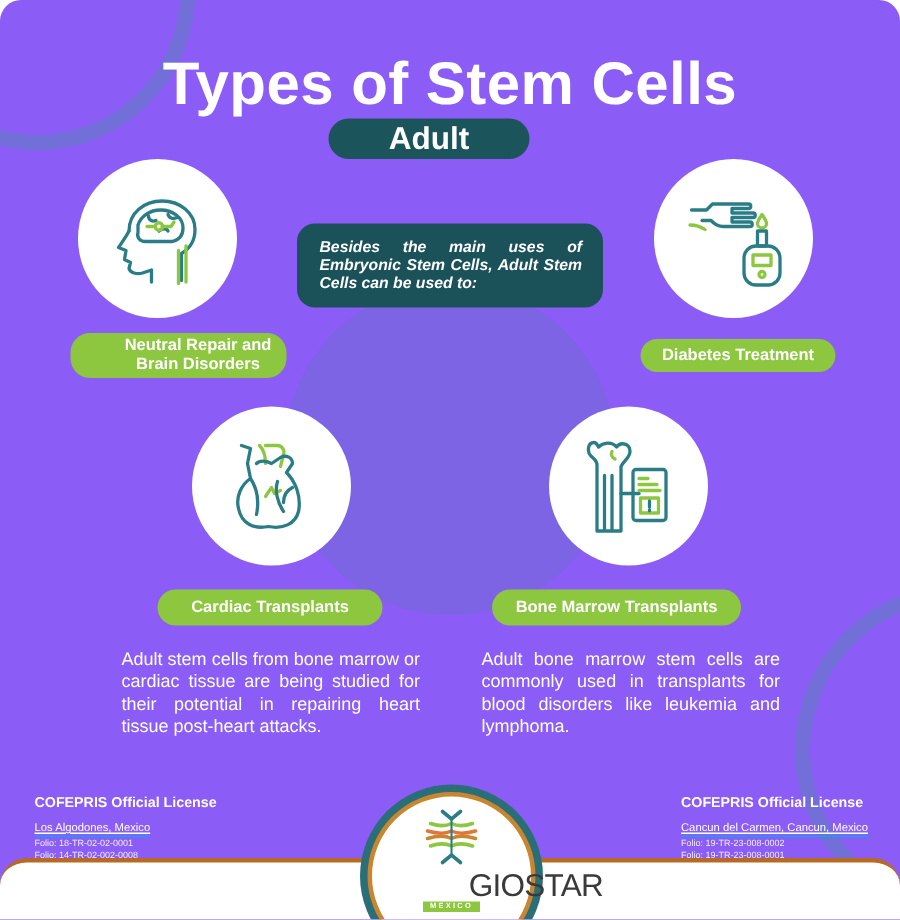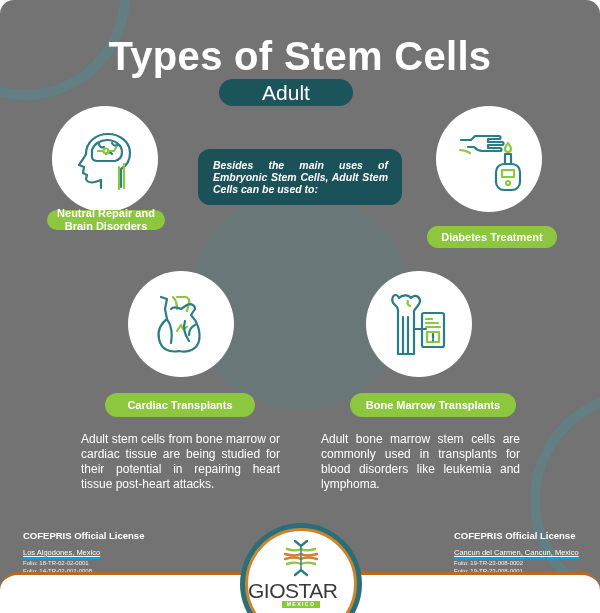--- a/index.html
+++ b/index.html
@@ -1,32 +1,32 @@
 <!DOCTYPE html>
 <html><head>
 <meta charset="utf-8">
 <style>
   html, body { margin:0; padding:0; }
   body { width:600px; height:613px; overflow:hidden; background:#ffffff; font-family:"Liberation Sans", sans-serif; }
-  .poster { position:relative; width:600px; height:613px; background:#737373; border-radius:14px 14px 0 0; overflow:hidden; }
+  .poster { position:relative; width:600px; height:613px; background:#8b5cf6; border-radius:14px 14px 0 0; overflow:hidden; }
   .deco-ring { position:absolute; border-radius:50%; border:10px solid rgba(70,150,160,0.35); }
   .deco-circle { position:absolute; border-radius:50%; background:rgba(60,140,150,0.18); }
   .title { position:absolute; top:34px; left:0; width:600px; text-align:center; color:#fff; font-weight:bold; font-size:40px; letter-spacing:0.3px; }
-  .subtitle-pill { position:absolute; top:79px; left:219px; width:134px; height:27px; background:#1c545c; border-radius:14px; color:#fff; text-align:center; font-size:21px; line-height:27px; font-weight:normal; }
+  .subtitle-pill { position:absolute; top:79px; left:219px; width:134px; height:27px; background:#1c545c; border-radius:14px; color:#fff; text-align:center; font-size:21px; line-height:27px; font-weight:bold; }
   .intro { position:absolute; top:149px; left:198px; width:204px; height:56px; background:#1b525a; border-radius:12px; box-sizing:border-box; padding:10px 14px 0 15px; color:#fff; font-size:10.5px; font-weight:bold; line-height:12px; text-align:justify; text-align-last:left;font-style:italic; }
   .icon-circle { position:absolute; background:#fff; border-radius:50%; display:flex; align-items:center; justify-content:center; }
   .pill { position:absolute; background:#8dc63f; color:#fff; font-weight:bold; font-size:11px; text-align:center; border-radius:13px; display:flex; align-items:center; justify-content:center; line-height:13px; }
   .desc { position:absolute; color:#fff; font-size:12px; line-height:15px; text-align:justify; text-align-last:left; }
   .license { position:absolute; color:#fff; }
   .license .lt { font-weight:bold; font-size:9.5px; line-height:11px; }
   .license .ll { font-size:7.5px; line-height:9px; border-bottom:1px solid #0ea5e9; padding-bottom:1px; display:inline-block;text-decoration:underline; }
   .license .lf { font-size:6px; line-height:8px; opacity:0.9; }
   .footer { position:absolute; left:0; top:572px; width:600px; height:41px; background:#ffffff; border-radius:18px 18px 0 0; border-top:3px solid #b86a22; box-sizing:border-box; }
   .logo-circle { position:absolute; left:245px; top:528px; width:106px; height:106px; border-radius:50%; background:#fff; border:3px solid #c9862e; box-shadow:0 0 0 5px #2a6f77; }
-  .logo-text { position:absolute; left:0; top:48px; width:106px; text-align:left; color:#3a3a3a; font-size:21px; letter-spacing:-0.5px; }
+  .logo-text { position:absolute; left:0; top:48px; width:106px; text-align:right; color:#3a3a3a; font-size:21px; letter-spacing:-0.5px;padding-left:48px; }
   .logo-tag { position:absolute; left:34px; top:70px; width:38px; height:7px; background:#8dc63f; color:#fff; font-size:5px; font-weight:bold; letter-spacing:1.5px; text-align:center; line-height:7px; }
 </style>
 </head>
 <body>
 
 <div class="poster">
 
   <div class="deco-ring" style="left:-80px;top:-110px;width:190px;height:190px;"></div>
   <div class="deco-circle" style="left:190px;top:190px;width:220px;height:220px;"></div>
   <div class="deco-ring" style="left:530px;top:390px;width:200px;height:200px;"></div>
@@ -40,21 +40,21 @@
     <svg width="66" height="66" viewBox="0 0 66 66" fill="none" stroke="#2a7d86" stroke-width="2.2" stroke-linecap="round" stroke-linejoin="round">
       <path d="M14 28c0-12 10-20 22-20s22 8 22 19c0 8-4 13-9 16v18"></path>
       <path d="M14 28c-2 4-5 8-7 11l5 2-1 6 4 2-1 4c1 3 5 4 9 3l6-2v8"></path>
       <path d="M20 24c2-6 8-10 15-10 8 0 15 5 15 12 0 5-3 8-7 9H25c-4 0-6-3-5-6z"></path>
       <path d="M27 18c0 3 3 4 5 3M40 17c1 3 4 3 6 2M34 28c2-2 5-2 6 0"></path>
       <path d="M47 41v22M52 38v24" stroke="#8dc63f"></path>
       <circle cx="34" cy="25" r="2.5" stroke="#8dc63f"></circle>
       <path d="M36 25h6l2-3M30 25h-4" stroke="#8dc63f"></path>
     </svg>
   </div>
-  <div class="pill" style="left:47px;top:210px;width:118px;height:20px;">Neutral Repair and Brain Disorders</div>
+  <div class="pill" style="left:47px;top:222px;width:118px;height:30px;padding-left:26px;">Neutral Repair and Brain Disorders</div>
 
   <div class="icon-circle" style="left:436px;top:106px;width:106px;height:106px;">
     <svg width="66" height="66" viewBox="0 0 66 66" fill="none" stroke="#2a7d86" stroke-width="2.2" stroke-linecap="round" stroke-linejoin="round">
       <path d="M5 14h10l4-4h24c2 0 2 3 0 3H32v3h14c2 0 2 3 0 3H32v3h12c2 0 2 3 0 3H26c-4 0-6-2-8-4h-6"></path>
       <path d="M4 24c4 0 7 1 10 3" stroke="#8dc63f"></path>
       <path d="M52 17c-2 3-3 4-3 6a3 3 0 0 0 6 0c0-2-1-3-3-6z" stroke="#8dc63f"></path>
       <rect x="49" y="28" width="6" height="10"></rect>
       <rect x="40" y="38" width="24" height="26" rx="8"></rect>
       <rect x="46" y="44" width="12" height="7" stroke="#8dc63f"></rect>
       <circle cx="52" cy="57" r="2" stroke="#8dc63f"></circle>
@@ -77,21 +77,21 @@
       <path d="M10 4c-4 0-5 6-2 9 2 2 4 3 4 6v44h16V20c2-4 6-6 6-10 0-5-6-7-9-3-3-4-9-3-12 0-1-2-2-3-3-3z"></path>
       <path d="M17 26v36M22 26v36"></path>
       <path d="M22 10c-1 2 0 4 2 5" stroke="#8dc63f"></path>
       <path d="M28 38h12"></path>
       <rect x="36" y="22" width="22" height="34" rx="2"></rect>
       <path d="M40 28h6M40 32h12M40 36h14" stroke="#8dc63f"></path>
       <rect x="41" y="41" width="12" height="10" stroke="#8dc63f"></rect>
       <path d="M47 43v4M47 49v0.5"></path>
     </svg>
   </div>
-  <div class="pill" style="left:350px;top:393px;width:166px;height:24px;">Bone Marrow Transplants</div>
+  <div class="pill" style="left:328px;top:393px;width:166px;height:24px;">Bone Marrow Transplants</div>
 
   <div class="desc" style="left:321px;top:432px;width:199px;">Adult bone marrow stem cells are commonly used in transplants for blood disorders like leukemia and lymphoma.</div>
   <div class="desc" style="left:81px;top:432px;width:199px;">Adult stem cells from bone marrow or cardiac tissue are being studied for their potential in repairing heart tissue post-heart attacks.</div>
 
   <div class="license" style="left:23px;top:530px;">
     <div class="lt">COFEPRIS Official License</div>
     <div class="ll">Los Algodones, Mexico</div>
     <div class="lf">Folio: 18-TR-02-02-0001</div>
     <div class="lf">Folio: 14-TR-02-002-0008</div>
   </div>

